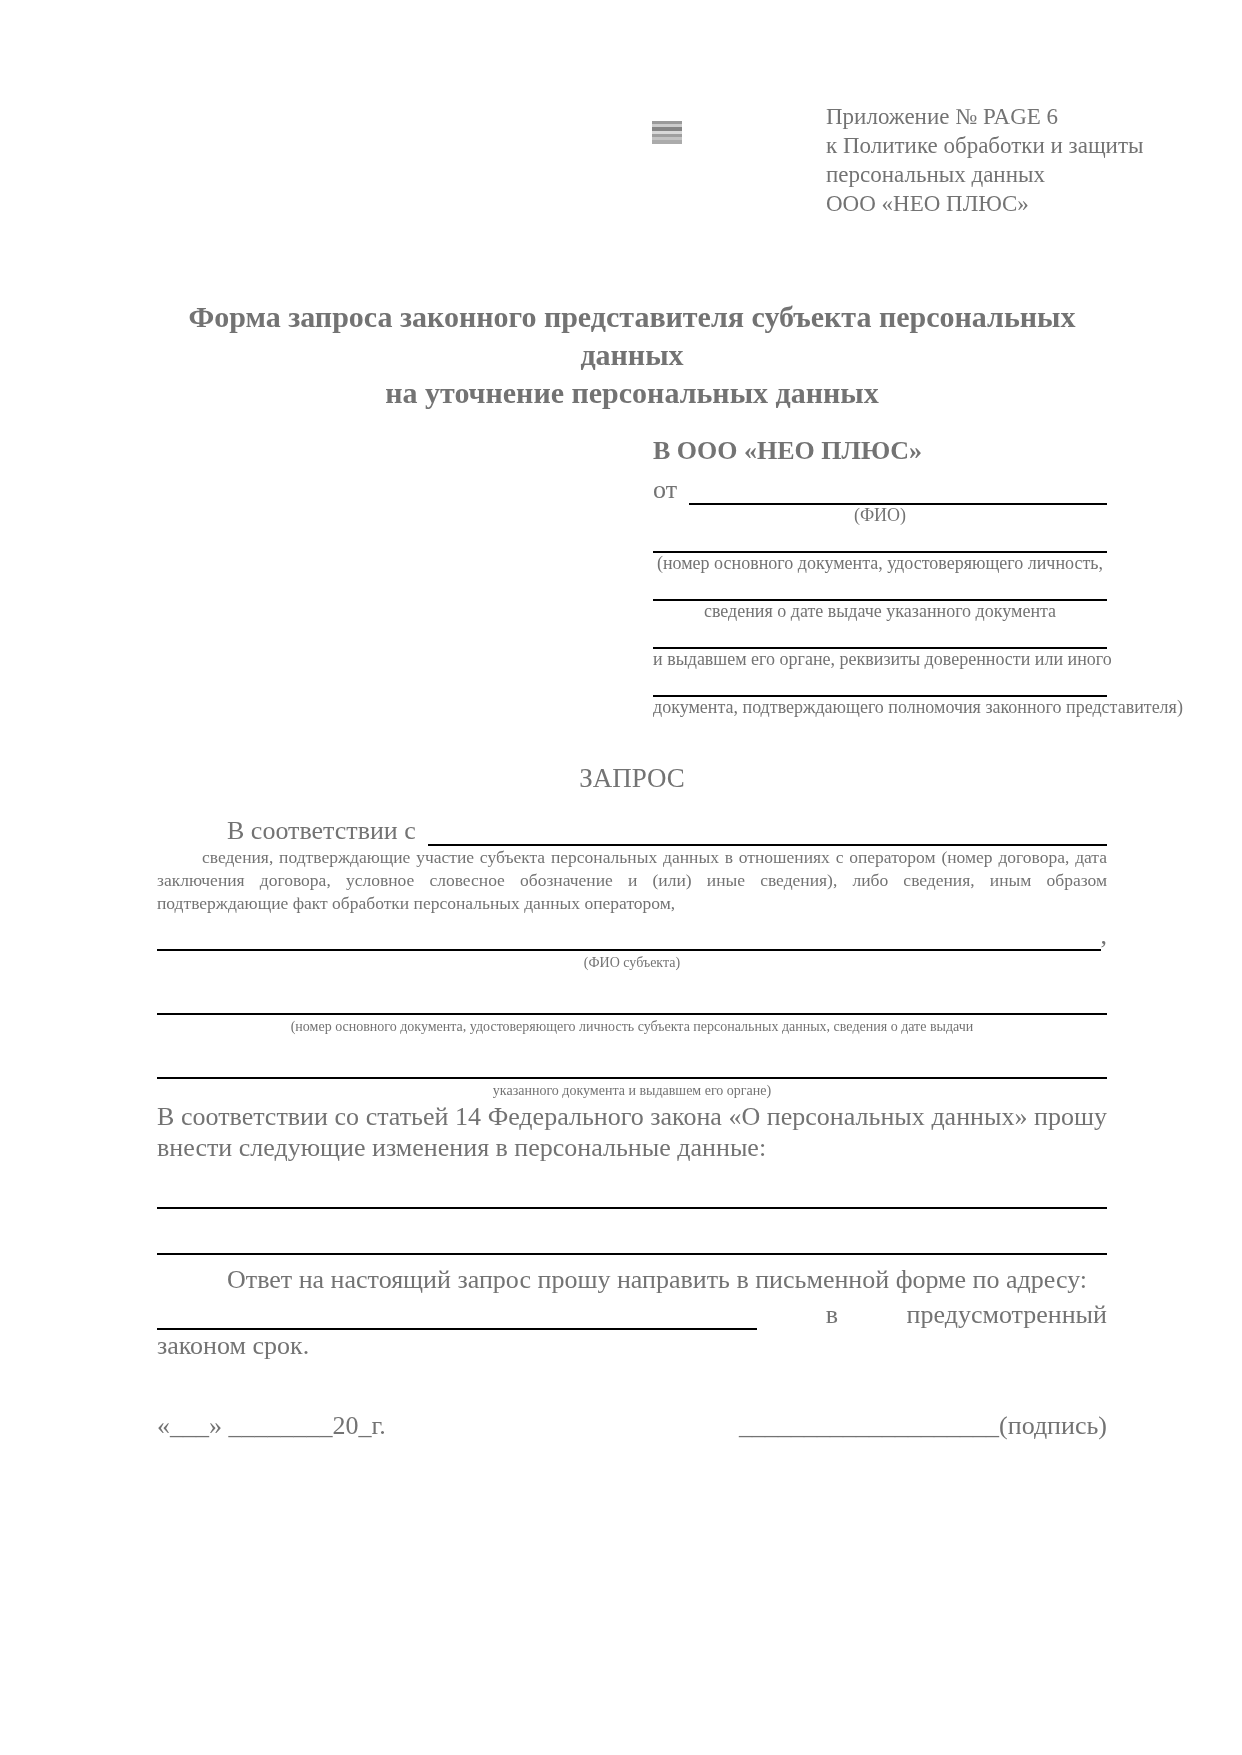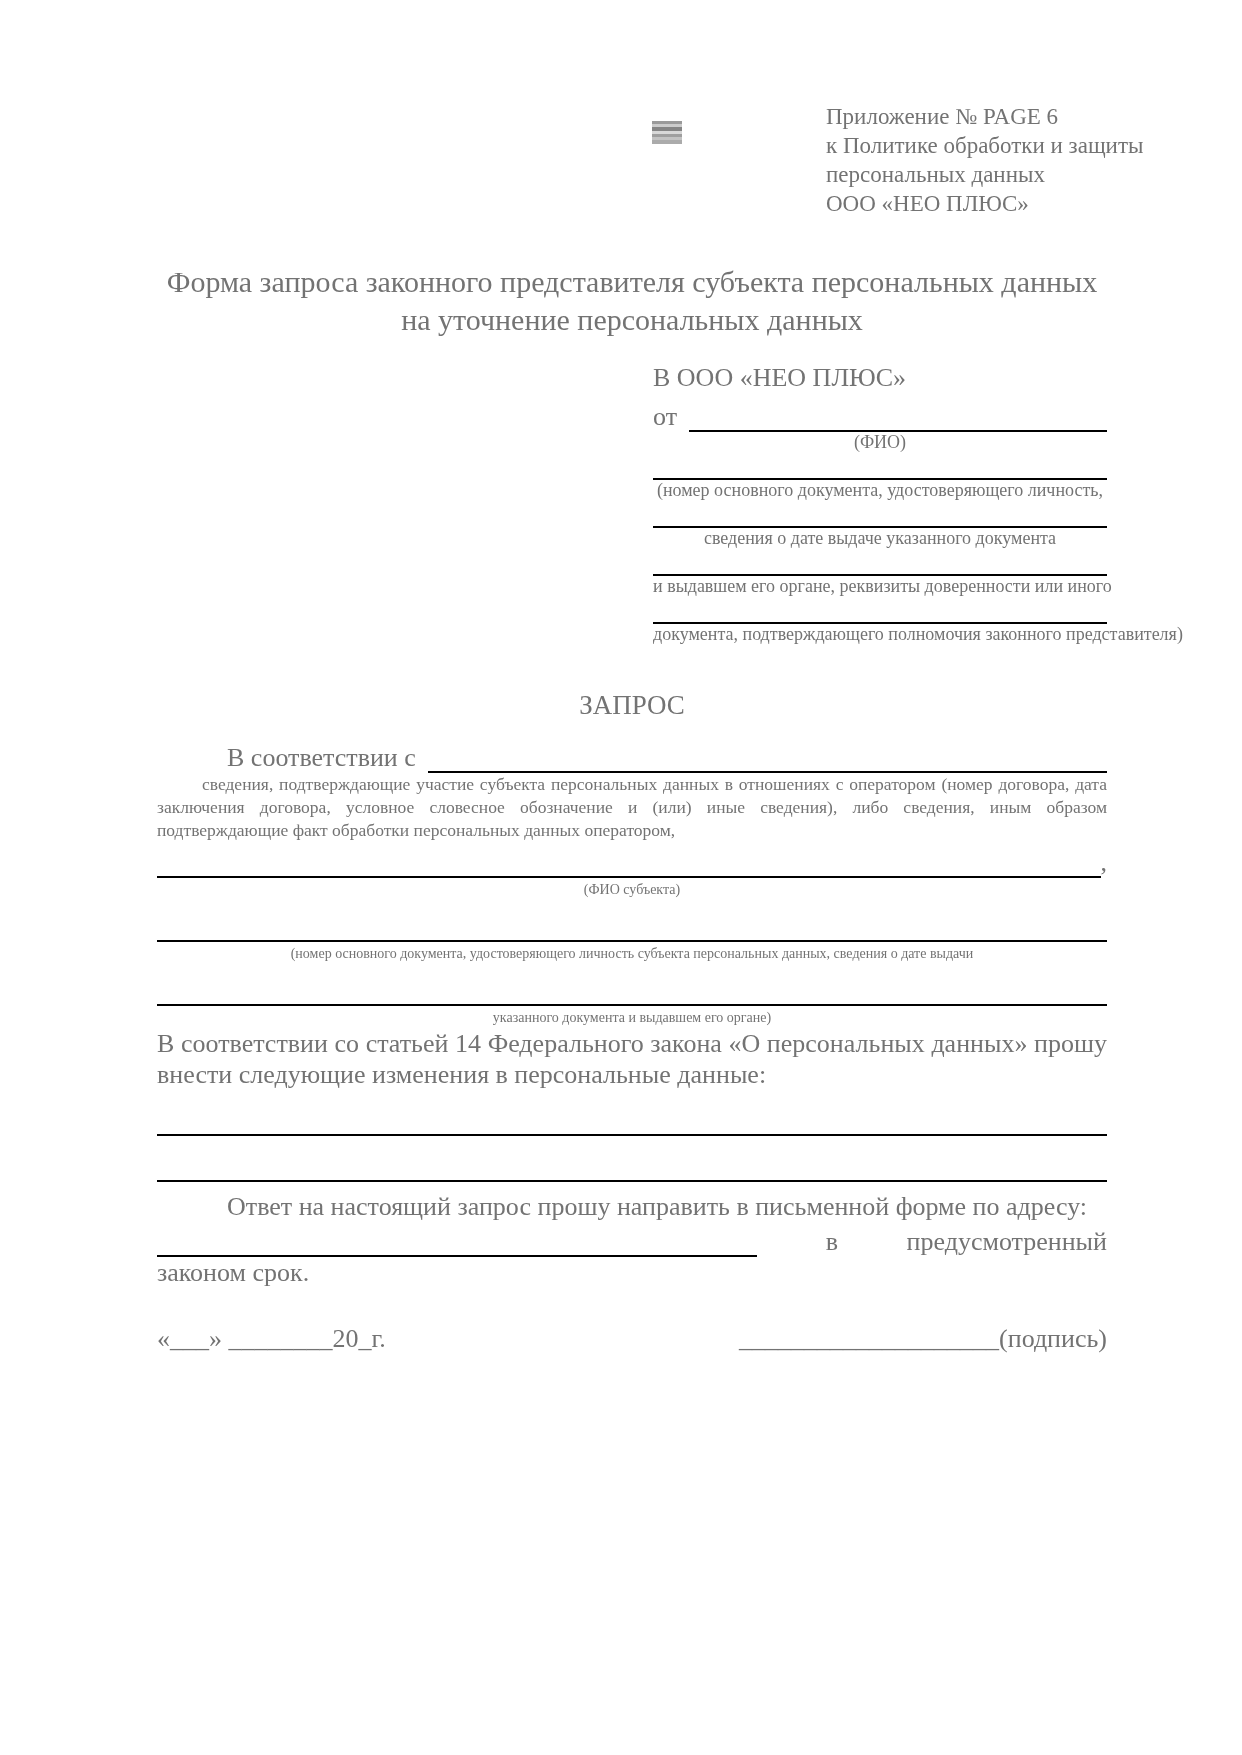--- a/index.html
+++ b/index.html
@@ -16,26 +16,26 @@
     position:absolute; left:495px; top:21px; width:30px; height:23px;
     background:linear-gradient(#9a9a9a 0 14%, #cccccc 14% 28%, #858585 28% 42%,
                #d8d8d8 42% 56%, #9f9f9f 56% 70%, #c3c3c3 70% 84%, #ababab 84% 100%);
   }
   .header-text {
     position:absolute; left:669px; top:2px;
     font-size:23px; line-height:29px; white-space:nowrap;
   }
   
   .form-title {
-    margin-top:45px; text-align:center; font-weight:normal;
+    margin-top:80px; text-align:center; font-weight:bold;
     font-size:30px; line-height:38px;
   }
   
   .addressee { margin-top:22px; margin-left:496px; font-size:26px; }
-  .addr-to { line-height:33px; }
+  .addr-to { line-height:33px;font-weight:bold; }
   .flex-row { display:flex; align-items:flex-end; }
   .from-row { height:38px; }
   .from-row .lbl { padding-right:12px; line-height:30px; }
   .fill { flex:1 1 auto; border-bottom:2px solid #000; }
   .cap {
     font-size:18px; line-height:20px; text-align:center;
     white-space:nowrap; overflow:visible;
   }
   .blankrow { height:28px; border-bottom:2px solid #000; }
   
@@ -51,21 +51,21 @@
   .gap8 { height:8px; } .gap14 { height:14px; }
   .tallblank { height:46px; border-bottom:2px solid #000; }
   .resp-para { font-size:26px; line-height:33px; text-indent:70px; text-align:justify; }
   .resp-line2 {
     display:flex; justify-content:space-between; align-items:flex-end;
     font-size:26px; height:34px;
   }
   .resp-fill { width:600px; border-bottom:2px solid #000; }
   .resp-tail { line-height:30px; }
   .sig-row {
-    margin-top:34px; display:flex; justify-content:space-between;
+    margin-top:48px; display:flex; justify-content:space-between;
     font-size:26px; line-height:33px;
   }
 </style>
 </head>
 <body>
 
 <div class="page">
 
   <div class="header-row">
     <span class="doc-icon"></span>

